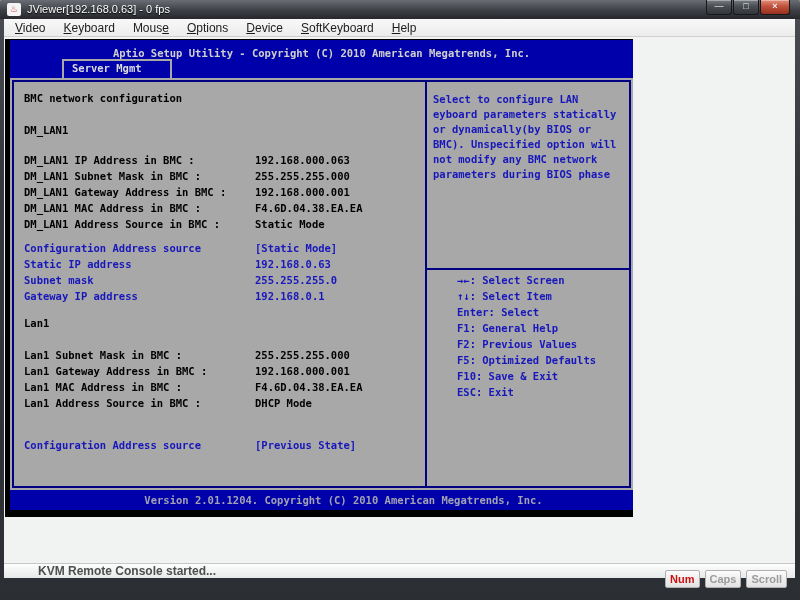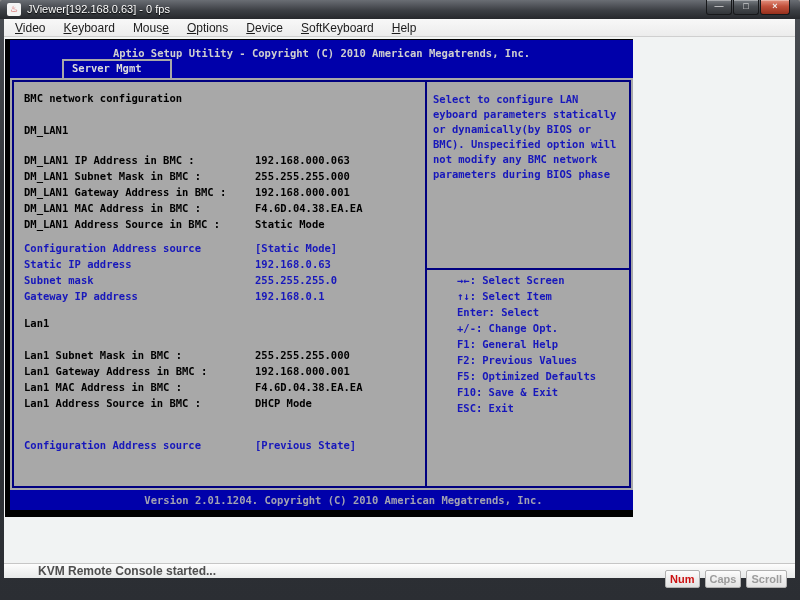--- a/index.html
+++ b/index.html
@@ -152,21 +152,20 @@
             <div>or dynamically(by BIOS or</div>
             <div>BMC). Unspecified option will</div>
             <div>not modify any BMC network</div>
             <div>parameters during BIOS phase</div>
           </div>
 
           <div class="key-list">
             <div>→←: Select Screen</div>
             <div>↑↓: Select Item</div>
             <div>Enter: Select</div>
-            <div>+/-: Change Opt.</div>
             <div>F1: General Help</div>
             <div>F2: Previous Values</div>
             <div>F5: Optimized Defaults</div>
             <div>F10: Save &amp; Exit</div>
             <div>ESC: Exit</div>
           </div>
         </div>
 
         <div class="bios-footer">Version 2.01.1204. Copyright (C) 2010 American Megatrends, Inc.</div>
       </div>

